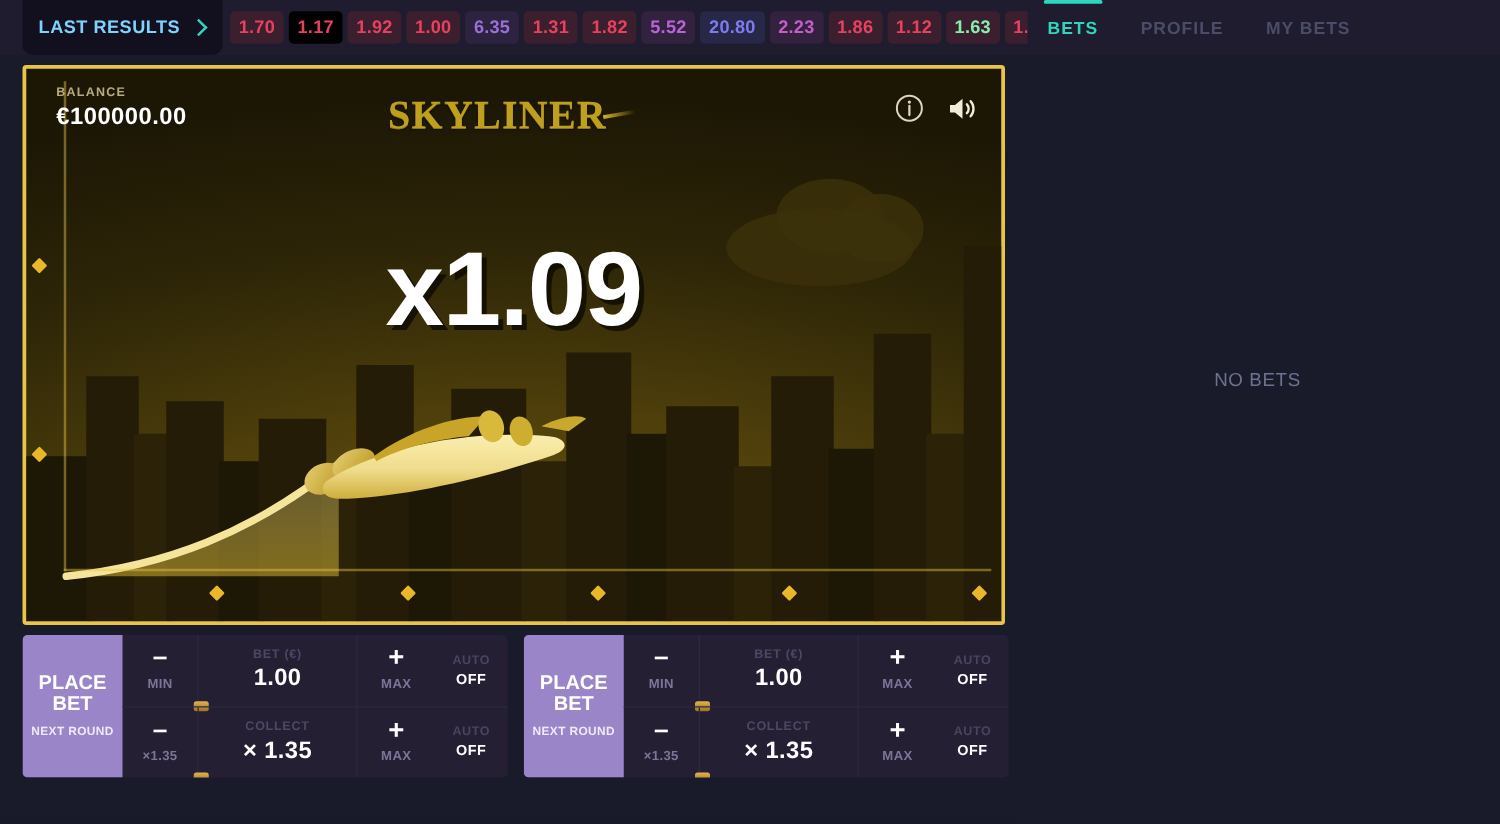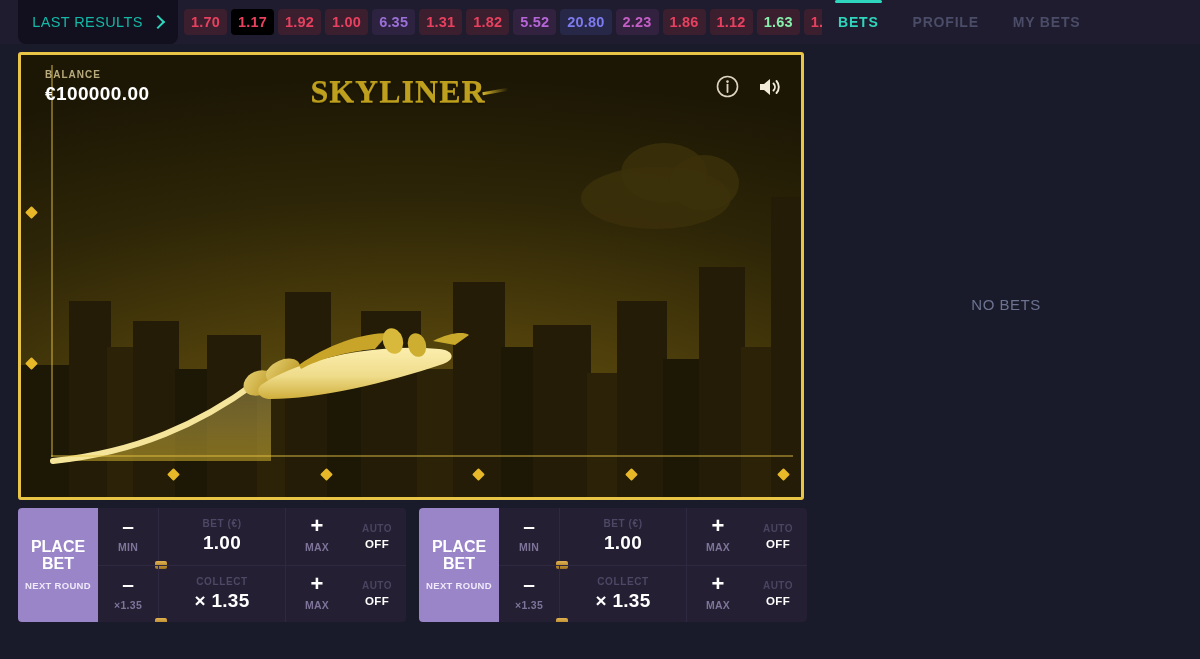--- a/index.html
+++ b/index.html
@@ -13,21 +13,21 @@
 
   
   .topbar { position: absolute; left:0; top:0; width:1200px; height:44px; background:#1e1c2e; }
   .lastresults {
     position:absolute; left:18px; top:0; width:160px; height:44px;
     background:#120f1e; border-radius:0 0 8px 8px;
     display:flex; align-items:center; justify-content:center; gap:9px;
     cursor:pointer;
   }
   .lastresults .lr-label {
-    color:#14b8a6; font-size:14.5px; font-weight:normal; letter-spacing:.4px;
+    color:#7dd3fc; font-size:14.5px; font-weight:bold; letter-spacing:.4px;
   }
   .lr-chevron { width:12px; height:12px; position:relative; }
   .lr-chevron::before{
     content:""; position:absolute; left:1px; top:1px;
     width:8px; height:8px; border-right:2.4px solid #2fd6bd; border-top:2.4px solid #2fd6bd;
     transform:rotate(45deg);
   }
   .chips { position:absolute; left:182px; top:0; width:640px; height:44px;
            display:flex; align-items:center; gap:4px; overflow:hidden; padding-left:2px; }
   .chip {
@@ -257,20 +257,21 @@
           </span>
           <span class="ic">
             <svg width="26" height="22" viewBox="0 0 26 22">
               <path d="M3 8 h4 L13 3 v16 L7 14 H3 Z" fill="#f2ebda"></path>
               <path d="M16.5 7.5 a5 5 0 0 1 0 7" fill="none" stroke="#f2ebda" stroke-width="1.9" stroke-linecap="round"></path>
               <path d="M19.5 5 a9 9 0 0 1 0 12" fill="none" stroke="#f2ebda" stroke-width="1.9" stroke-linecap="round"></path>
             </svg>
           </span>
         </div>
 
+        <div class="multiplier">x1.09</div>
 
       </div>
     </div>
   </div>
 
   <div class="betpanels" id="betpanels">
       <div class="panel">
         <div class="placebet">
           <div class="pb1">PLACE<br>BET</div>
           <div class="pb2">NEXT ROUND</div>

